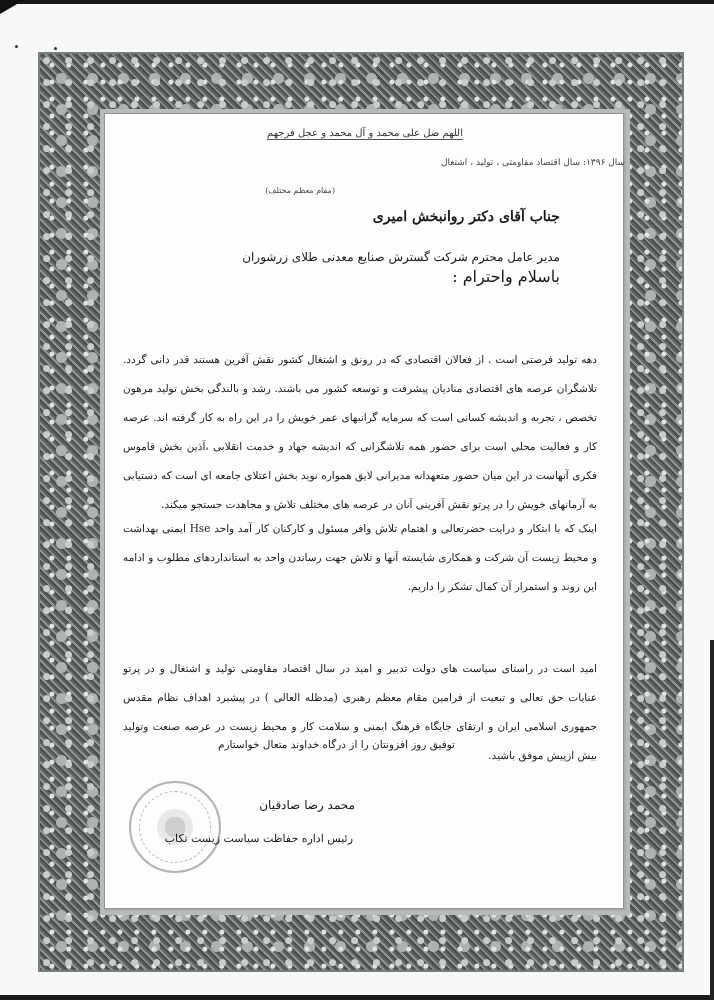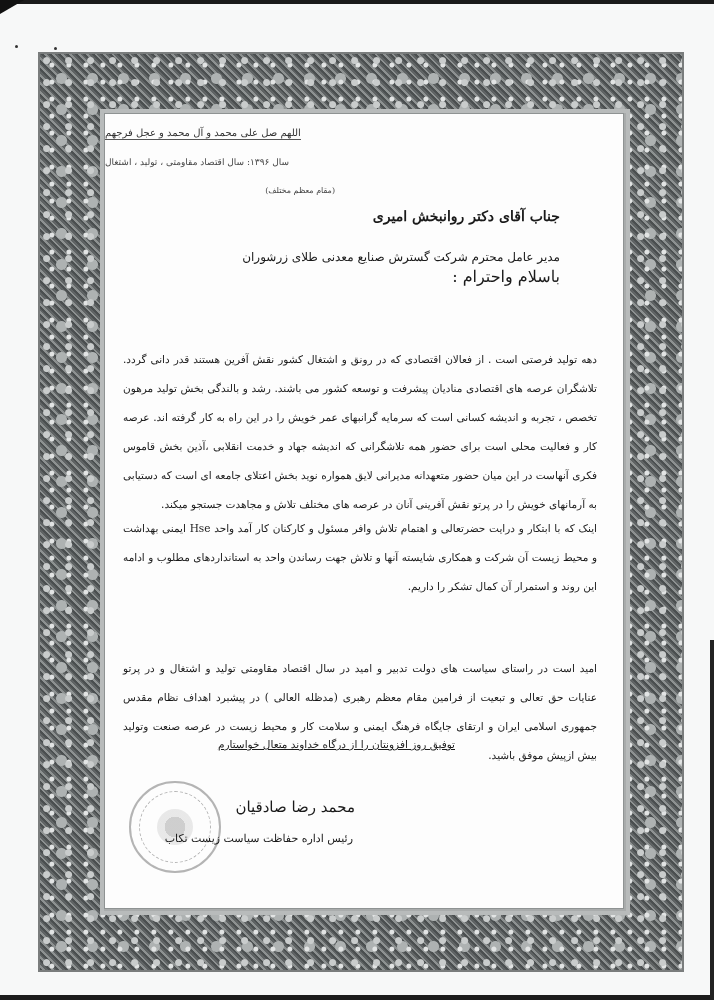--- a/index.html
+++ b/index.html
@@ -33,26 +33,26 @@
   .paper {
     position:absolute; left:104px; top:113px; width:520px; height:796px;
     background:#fdfdfd; box-sizing:border-box; border:1px solid #8f9393;
   }
 
   .doc {
     position:absolute; left:0; top:0; width:520px; height:796px;
     direction:rtl; color:#1a1a1a;
   }
   .invocation {
-    position:absolute; top:13px; left:0; width:100%; text-align:left;
+    position:absolute; top:13px; left:0; width:100%; text-align:center;
     font-size:10px; color:#333;
   }
   .invocation span { border-bottom:1px solid #555; padding-bottom:1px; }
   .year-motto {
-    position:absolute; top:43px; left:0; width:100%; text-align:left;
+    position:absolute; top:43px; left:0; width:100%; text-align:right;
     font-size:9px; color:#444;
   }
   .title-note {
     position:absolute; top:72px; right:290px; font-size:8px; color:#444;
   }
   .recipient-name {
     position:absolute; top:94px; right:65px; font-size:14px; font-weight:bold;text-align:center;
   }
   .recipient-role {
     position:absolute; top:124px; right:65px; font-size:12px;margin-top:12px;
@@ -61,24 +61,24 @@
     position:absolute; top:153px; right:65px; font-size:16px;
   }
   .para {
     position:absolute; right:28px; width:474px; font-size:10.5px;
     line-height:29px; text-align:justify; text-align-last:right;
   }
   .p1 { top:185px;margin-top:46px; }
   .p2 { top:400px; }
   .p3 { top:540px; }
   .closing {
-    position:absolute; top:624px; right:170px; font-size:10.5px;text-decoration:underline;
+    position:absolute; top:624px; right:170px; font-size:10.5px;
   }
   .signer-name {
-    position:absolute; top:684px; right:270px; font-size:15px;
+    position:absolute; top:684px; right:270px; font-size:12px;
   }
   .signer-title {
     position:absolute; top:718px; right:272px; font-size:11px;
   }
   .stamp {
     position:absolute; top:667px; left:24px; width:92px; height:92px; border-radius:50%;
     border:2px solid rgba(90,90,90,0.45);
     box-sizing:border-box;
   }
   .stamp::before {

